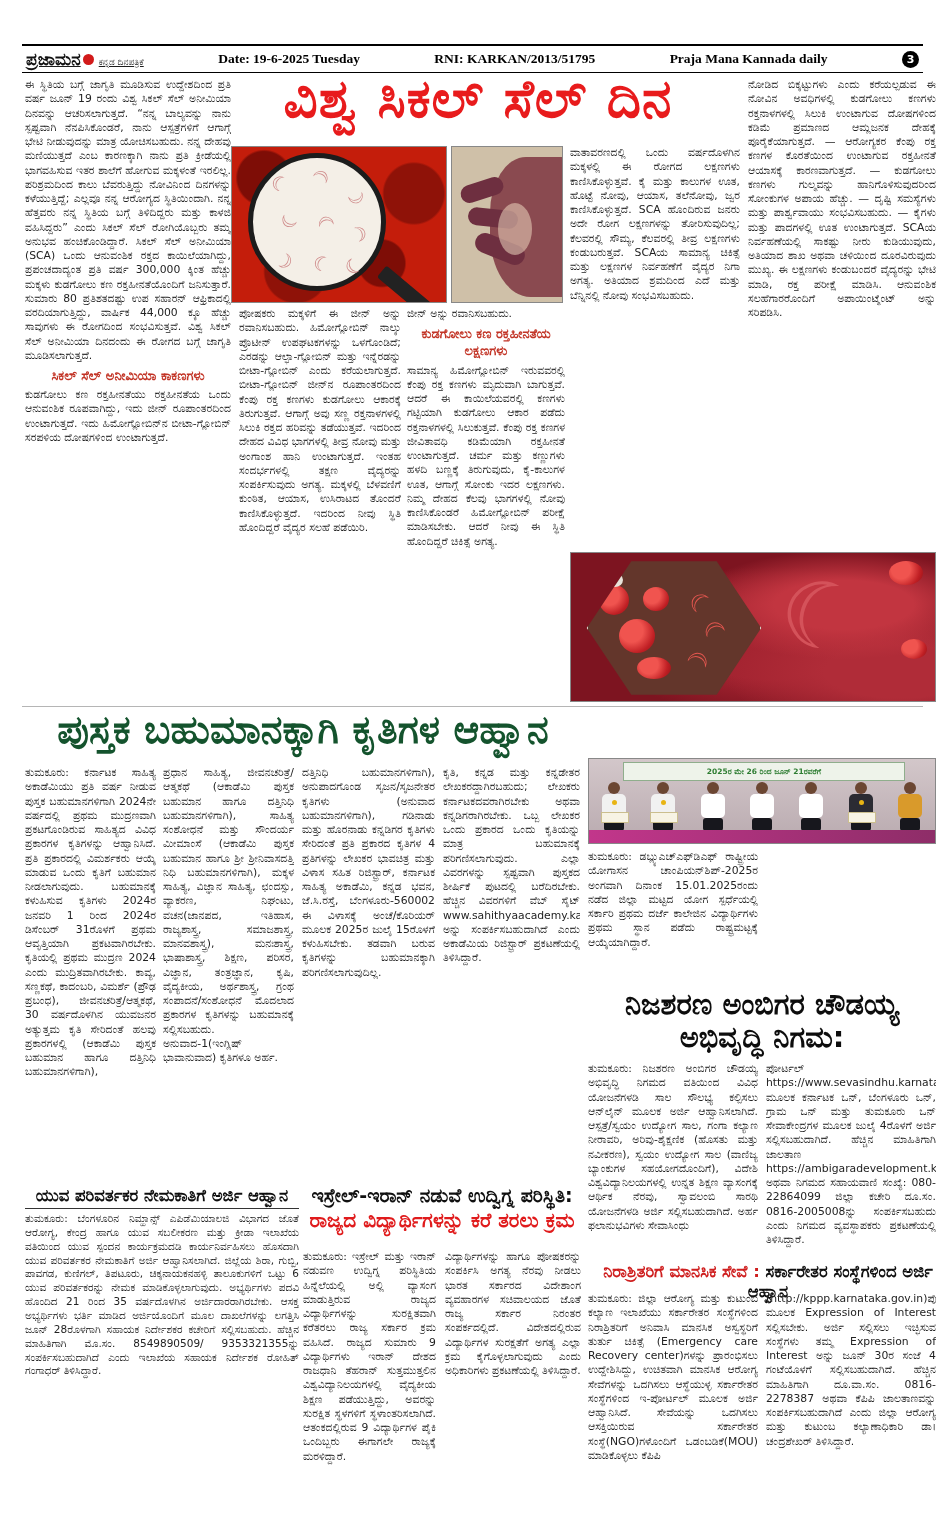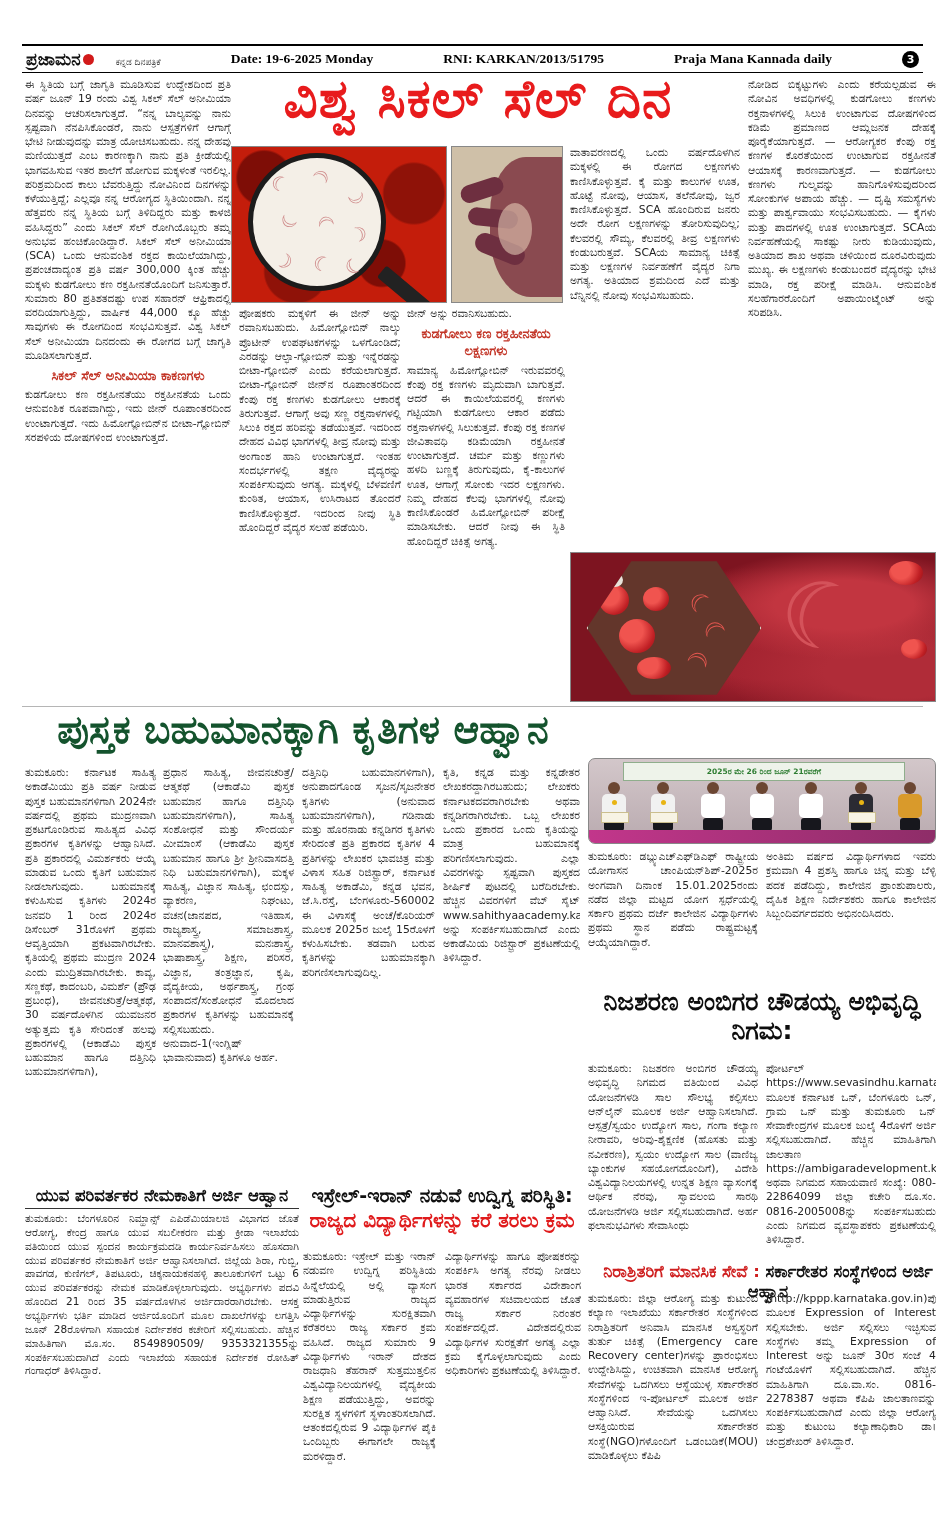--- a/index.html
+++ b/index.html
@@ -2,40 +2,40 @@
 <html><head>
 <meta charset="utf-8">
 <style>
   html,body{margin:0;padding:0;background:#e9e9e9;}
   .page{position:relative;width:945px;height:1523px;margin:0 auto;background:#ffffff;
         font-family:"DejaVu Sans","Liberation Sans",sans-serif;color:#1c1c1c;overflow:hidden;}
   
   .masthead{position:absolute;left:22px;right:22px;top:44px;height:26px;
             border-top:2px solid #000;border-bottom:1.5px solid #000;
             display:flex;align-items:center;justify-content:space-between;padding:0 4px;}
-  .logo-wrap{display:flex;align-items:baseline;gap:22px;}
+  .logo-wrap{display:flex;align-items:baseline;gap:5px;text-decoration:underline;}
   .logo-main{font-weight:bold;font-size:17px;color:#111;display:flex;align-items:center;gap:2px;}
   .emblem{width:11px;height:11px;border-radius:50%;background:#d21a1a;display:inline-block;}
   .tagline{font-size:9px;color:#222;}
   .mast-date,.mast-rni,.mast-name{font-family:"Liberation Serif",serif;font-weight:bold;font-size:13.5px;color:#000;}
   .page-badge{width:17px;height:17px;border-radius:50%;background:#000;color:#fff;font-size:11px;
               display:flex;align-items:center;justify-content:center;font-weight:bold;}
   
   .col{position:absolute;font-size:10.8px;line-height:1.32;text-align:justify;color:#222;overflow:hidden;}
   .col .lead-in{display:block;}
   .subhead-red{display:block;text-align:center;color:#c23325;font-weight:bold;font-size:13px;margin:4px 0;}
   
   .lead-headline{position:absolute;left:210px;top:70px;width:536px;height:70px;text-align:center;
                  font-size:53px;font-weight:800;color:#e81b1c;letter-spacing:1px;line-height:1.1;}
   .book-headline{position:absolute;left:25px;top:710px;width:556px;text-align:center;
                  font-size:39px;font-weight:800;color:#14532d;line-height:1.05;}
   .yoga-headline{position:absolute;left:588px;top:714px;width:348px;text-align:center;
                  font-size:30px;font-weight:800;color:#e01b1c;line-height:1.05;}
   .loan-headline{position:absolute;left:586px;top:988px;width:352px;text-align:center;color:#0d0d0d;font-weight:800;}
-  .loan-headline .l1{font-size:25px;display:block;line-height:1.15;}
+  .loan-headline .l1{font-size:29px;display:block;line-height:1.15;}
   .loan-headline .l2{font-size:30px;display:block;line-height:1.2;}
   .mental-headline{position:absolute;left:592px;top:1262px;width:352px;text-align:center;
                    font-size:16.5px;font-weight:800;line-height:1.2;}
   .mental-headline .red{color:#cf1f1f;}
   .mental-headline .blk{color:#101010;}
   .youth-headline{position:absolute;left:25px;top:1186px;width:274px;text-align:center;font-size:16.5px;
                   font-weight:800;color:#0e0e0e;border-bottom:1px solid #333;padding-bottom:3px;}
   .israel-headline{position:absolute;left:303px;top:1184px;width:278px;text-align:center;font-weight:800;line-height:1.25;}
   .israel-headline .l1{display:block;font-size:19px;color:#101010;}
   .israel-headline .l2{display:block;font-size:20px;color:#e01b1c;}
@@ -61,21 +61,21 @@
   .photo-hexagon{left:570px;top:552px;width:366px;height:150px;
     background:radial-gradient(ellipse at 75% 35%,#c23540 0 18%,transparent 40%),
                radial-gradient(ellipse at 90% 80%,#b02c38 0 16%,transparent 38%),
                radial-gradient(ellipse at 55% 60%,#a32330 0 30%,transparent 60%),#7d1420;}
   .hex{position:absolute;left:14px;top:4px;width:178px;height:142px;background:#63362b;
        clip-path:polygon(26% 3%,74% 3%,99% 50%,74% 97%,26% 97%,1% 50%);
        box-shadow:0 0 0 3px #e8e2da inset;}
   .rbc{position:absolute;border-radius:50%;background:radial-gradient(circle at 35% 35%,#f0544f 0 35%,#c01f24 70%,#8e1116 100%);}
   .big-sickle{position:absolute;color:#d4525a;font-size:92px;line-height:1;transform:rotate(18deg);}
   .small-sickle{position:absolute;color:#e2564f;font-size:26px;line-height:1;}
-  .photo-yoga{left:588px;top:758px;width:348px;height:86px;background:linear-gradient(#d3c7ca,#b9aaaf);border-radius:7px;}
+  .photo-yoga{left:588px;top:758px;width:348px;height:86px;background:linear-gradient(#d3c7ca,#b9aaaf);}
   .yoga-banner{position:absolute;left:34px;top:3px;width:280px;height:17px;background:#eef3ea;border:1px solid #8fae8c;
                display:flex;align-items:center;justify-content:center;}
   .yoga-banner span{font-size:7.5px;color:#2e7d32;font-weight:bold;white-space:nowrap;}
   .people{position:absolute;left:0;top:21px;width:100%;height:52px;display:flex;justify-content:space-around;align-items:flex-end;}
   .person{position:relative;width:30px;height:50px;}
   .person .head{position:absolute;left:9px;top:0;width:12px;height:12px;border-radius:50%;background:#6b4632;}
   .person .torso{position:absolute;left:3px;top:12px;width:24px;height:24px;border-radius:5px;}
   .person .legs{position:absolute;left:5px;top:36px;width:20px;height:13px;background:#17171d;border-radius:3px;}
   .person .medal{position:absolute;left:13px;top:18px;width:5px;height:5px;border-radius:50%;background:#e8b414;}
   .person .cert{position:absolute;left:2px;top:30px;width:26px;height:9px;background:#f7f3e4;border:1px solid #cbbe8e;}
@@ -90,21 +90,21 @@
 <div class="page">
 
   <div class="masthead">
     <div class="logo-wrap">
       <span class="logo-main">
         <span>ಪ್ರಜಾಮನ</span>
         <span class="emblem"></span>
       </span>
       <span class="tagline">ಕನ್ನಡ ದಿನಪತ್ರಿಕೆ</span>
     </div>
-    <span class="mast-date">Date: 19-6-2025 Monday</span>
+    <span class="mast-date">Date: 19-6-2025 Tuesday</span>
     <span class="mast-rni">RNI: KARKAN/2013/51795</span>
     <span class="mast-name">Praja Mana Kannada daily</span>
     <span class="page-badge">3</span>
   </div>
 
   <div class="lead-headline">ವಿಶ್ವ ಸಿಕಲ್ ಸೆಲ್ ದಿನ</div>
 
   <div class="col" style="left:25px;top:78px;width:206px;height:626px;">
     <span>ಈ ಸ್ಥಿತಿಯ ಬಗ್ಗೆ ಜಾಗೃತಿ ಮೂಡಿಸುವ ಉದ್ದೇಶದಿಂದ ಪ್ರತಿ ವರ್ಷ ಜೂನ್ 19 ರಂದು ವಿಶ್ವ ಸಿಕಲ್ ಸೆಲ್ ಅನೀಮಿಯಾ ದಿನವನ್ನು ಆಚರಿಸಲಾಗುತ್ತದೆ. “ನನ್ನ ಬಾಲ್ಯವನ್ನು ನಾನು ಸ್ಪಷ್ಟವಾಗಿ ನೆನಪಿಸಿಕೊಂಡರೆ, ನಾನು ಆಸ್ಪತ್ರೆಗಳಿಗೆ ಆಗಾಗ್ಗೆ ಭೇಟಿ ನೀಡುವುದನ್ನು ಮಾತ್ರ ಯೋಚಿಸಬಹುದು. ನನ್ನ ದೇಹವು ಮಣಿಯುತ್ತದೆ ಎಂಬ ಕಾರಣಕ್ಕಾಗಿ ನಾನು ಪ್ರತಿ ಕ್ರೀಡೆಯಲ್ಲಿ ಭಾಗವಹಿಸುವ ಇತರ ಶಾಲೆಗೆ ಹೋಗುವ ಮಕ್ಕಳಂತೆ ಇರಲಿಲ್ಲ. ಪರಿಶ್ರಮದಿಂದ ಕಾಲು ಬೆವರುತ್ತಿದ್ದು ನೋವಿನಿಂದ ದಿನಗಳನ್ನು ಕಳೆಯುತ್ತಿದ್ದೆ; ಎಲ್ಲವೂ ನನ್ನ ಆರೋಗ್ಯದ ಸ್ಥಿತಿಯಿಂದಾಗಿ. ನನ್ನ ಹೆತ್ತವರು ನನ್ನ ಸ್ಥಿತಿಯ ಬಗ್ಗೆ ತಿಳಿದಿದ್ದರು ಮತ್ತು ಕಾಳಜಿ ವಹಿಸಿದ್ದರು” ಎಂದು ಸಿಕಲ್ ಸೆಲ್ ರೋಗಿಯೊಬ್ಬರು ತಮ್ಮ ಅನುಭವ ಹಂಚಿಕೊಂಡಿದ್ದಾರೆ. ಸಿಕಲ್ ಸೆಲ್ ಅನೀಮಿಯಾ (SCA) ಒಂದು ಆನುವಂಶಿಕ ರಕ್ತದ ಕಾಯಿಲೆಯಾಗಿದ್ದು, ಪ್ರಪಂಚದಾದ್ಯಂತ ಪ್ರತಿ ವರ್ಷ 300,000 ಕ್ಕಿಂತ ಹೆಚ್ಚು ಮಕ್ಕಳು ಕುಡಗೋಲು ಕಣ ರಕ್ತಹೀನತೆಯೊಂದಿಗೆ ಜನಿಸುತ್ತಾರೆ. ಸುಮಾರು 80 ಪ್ರತಿಶತದಷ್ಟು ಉಪ ಸಹಾರನ್ ಆಫ್ರಿಕಾದಲ್ಲಿ ವರದಿಯಾಗುತ್ತಿದ್ದು, ವಾರ್ಷಿಕ 44,000 ಕ್ಕೂ ಹೆಚ್ಚು ಸಾವುಗಳು ಈ ರೋಗದಿಂದ ಸಂಭವಿಸುತ್ತವೆ. ವಿಶ್ವ ಸಿಕಲ್ ಸೆಲ್ ಅನೀಮಿಯಾ ದಿನದಂದು ಈ ರೋಗದ ಬಗ್ಗೆ ಜಾಗೃತಿ ಮೂಡಿಸಲಾಗುತ್ತದೆ.</span>
     <span class="subhead-red">ಸಿಕಲ್ ಸೆಲ್ ಅನೀಮಿಯಾ ಕಾಕಣಗಳು</span>
@@ -213,21 +213,20 @@
         </div>
       <div class="person">
           <div class="head"></div>
           <div class="torso" style="background:#d99a2b;"></div>
           <div class="legs"></div>
         </div>
     </div>
     <div class="yoga-floor"></div>
   </div>
   <div class="col" style="left:588px;top:850px;width:170px;height:136px;">ತುಮಕೂರು: ಡಬ್ಲ್ಯುಎಚ್‌ಎಫ್‌ಡಿಎಫ್ ರಾಷ್ಟ್ರೀಯ ಯೋಗಾಸನ ಚಾಂಪಿಯನ್‌ಶಿಪ್-2025ರ ಅಂಗವಾಗಿ ದಿನಾಂಕ 15.01.2025ರಂದು ನಡೆದ ಜಿಲ್ಲಾ ಮಟ್ಟದ ಯೋಗ ಸ್ಪರ್ಧೆಯಲ್ಲಿ ಸರ್ಕಾರಿ ಪ್ರಥಮ ದರ್ಜೆ ಕಾಲೇಜಿನ ವಿದ್ಯಾರ್ಥಿಗಳು ಪ್ರಥಮ ಸ್ಥಾನ ಪಡೆದು ರಾಷ್ಟ್ರಮಟ್ಟಕ್ಕೆ ಆಯ್ಕೆಯಾಗಿದ್ದಾರೆ.</div>
-  <div class="col" style="left:766px;top:850px;width:170px;height:136px;">ಅಂತಿಮ ವರ್ಷದ ವಿದ್ಯಾರ್ಥಿಗಳಾದ ಇವರು ಕ್ರಮವಾಗಿ 4 ಪ್ರಶಸ್ತಿ ಹಾಗೂ ಚಿನ್ನ ಮತ್ತು ಬೆಳ್ಳಿ ಪದಕ ಪಡೆದಿದ್ದು, ಕಾಲೇಜಿನ ಪ್ರಾಂಶುಪಾಲರು, ದೈಹಿಕ ಶಿಕ್ಷಣ ನಿರ್ದೇಶಕರು ಹಾಗೂ ಕಾಲೇಜಿನ ಸಿಬ್ಬಂದಿವರ್ಗದವರು ಅಭಿನಂದಿಸಿದರು.</div>
 
   <div class="loan-headline">
     <span class="l1">ನಿಜಶರಣ ಅಂಬಿಗರ ಚೌಡಯ್ಯ ಅಭಿವೃದ್ಧಿ ನಿಗಮ:</span>
   </div>
   <div class="col" style="left:588px;top:1062px;width:170px;height:194px;">ತುಮಕೂರು: ನಿಜಶರಣ ಅಂಬಿಗರ ಚೌಡಯ್ಯ ಅಭಿವೃದ್ಧಿ ನಿಗಮದ ವತಿಯಿಂದ ವಿವಿಧ ಯೋಜನೆಗಳಡಿ ಸಾಲ ಸೌಲಭ್ಯ ಕಲ್ಪಿಸಲು ಆನ್‌ಲೈನ್ ಮೂಲಕ ಅರ್ಜಿ ಆಹ್ವಾನಿಸಲಾಗಿದೆ. ಆಸ್ಪತ್ರೆ/ಸ್ವಯಂ ಉದ್ಯೋಗ ಸಾಲ, ಗಂಗಾ ಕಲ್ಯಾಣ ನೀರಾವರಿ, ಅರಿವು-ಶೈಕ್ಷಣಿಕ (ಹೊಸತು ಮತ್ತು ನವೀಕರಣ), ಸ್ವಯಂ ಉದ್ಯೋಗ ಸಾಲ (ವಾಣಿಜ್ಯ ಬ್ಯಾಂಕುಗಳ ಸಹಯೋಗದೊಂದಿಗೆ), ವಿದೇಶಿ ವಿಶ್ವವಿದ್ಯಾನಿಲಯಗಳಲ್ಲಿ ಉನ್ನತ ಶಿಕ್ಷಣ ವ್ಯಾಸಂಗಕ್ಕೆ ಆರ್ಥಿಕ ನೆರವು, ಸ್ವಾವಲಂಬಿ ಸಾರಥಿ ಯೋಜನೆಗಳಡಿ ಅರ್ಜಿ ಸಲ್ಲಿಸಬಹುದಾಗಿದೆ. ಅರ್ಹ ಫಲಾನುಭವಿಗಳು ಸೇವಾಸಿಂಧು</div>
   <div class="col" style="left:766px;top:1062px;width:170px;height:194px;">ಪೋರ್ಟಲ್ https://www.sevasindhu.karnataka.gov.in ಮೂಲಕ ಕರ್ನಾಟಕ ಒನ್, ಬೆಂಗಳೂರು ಒನ್, ಗ್ರಾಮ ಒನ್ ಮತ್ತು ತುಮಕೂರು ಒನ್ ಸೇವಾಕೇಂದ್ರಗಳ ಮೂಲಕ ಜುಲೈ 4ರೊಳಗೆ ಅರ್ಜಿ ಸಲ್ಲಿಸಬಹುದಾಗಿದೆ. ಹೆಚ್ಚಿನ ಮಾಹಿತಿಗಾಗಿ ಜಾಲತಾಣ https://ambigaradevelopment.karnataka.gov.in ಅಥವಾ ನಿಗಮದ ಸಹಾಯವಾಣಿ ಸಂಖ್ಯೆ: 080-22864099 ಜಿಲ್ಲಾ ಕಚೇರಿ ದೂ.ಸಂ. 0816-2005008ನ್ನು ಸಂಪರ್ಕಿಸಬಹುದು ಎಂದು ನಿಗಮದ ವ್ಯವಸ್ಥಾಪಕರು ಪ್ರಕಟಣೆಯಲ್ಲಿ ತಿಳಿಸಿದ್ದಾರೆ.</div>
 
   <div class="mental-headline">
     <span class="red">ನಿರಾಶ್ರಿತರಿಗೆ ಮಾನಸಿಕ ಸೇವೆ :</span><span class="blk"> ಸರ್ಕಾರೇತರ ಸಂಸ್ಥೆಗಳಿಂದ ಅರ್ಜಿ ಆಹ್ವಾನ</span>
   </div>

